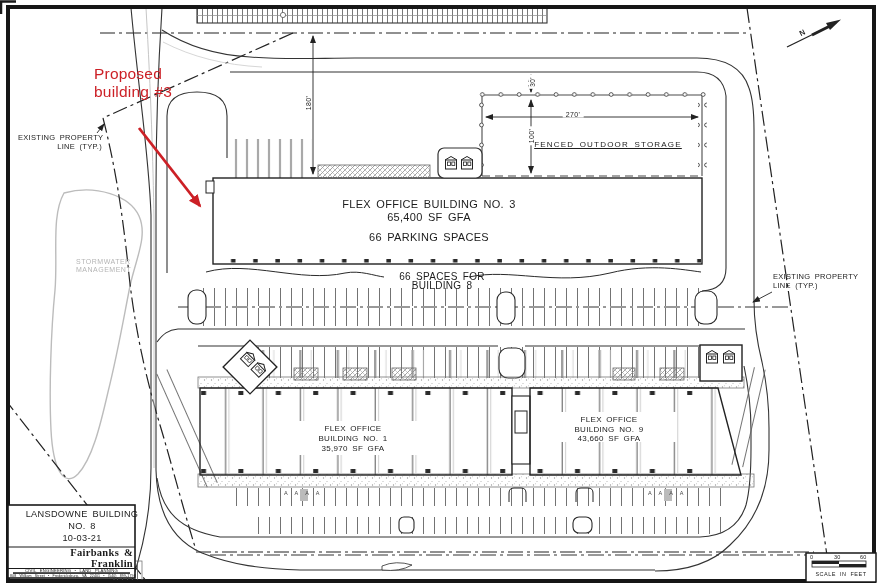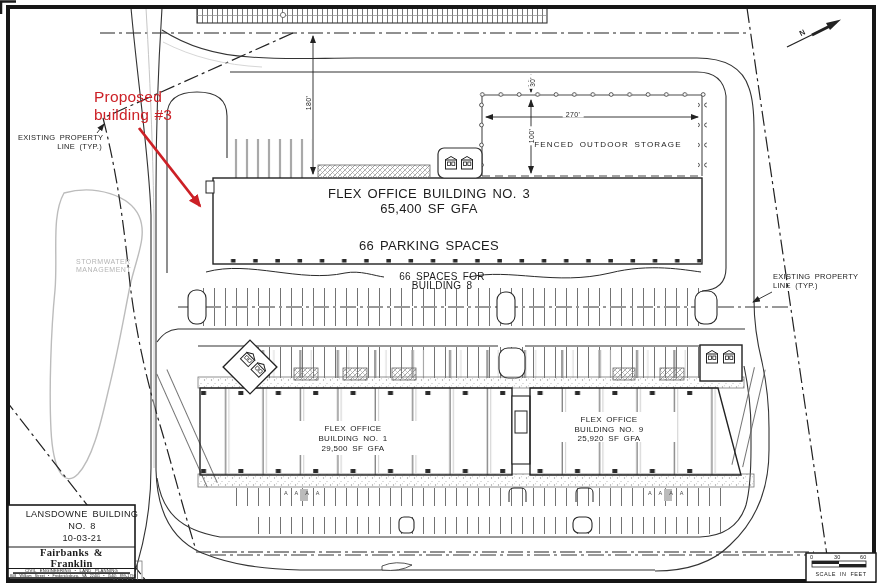--- a/index.html
+++ b/index.html
@@ -6,21 +6,21 @@
   #stage{position:relative;width:882px;height:588px;background:#ffffff;overflow:hidden;
          font-family:"Liberation Sans",sans-serif;color:#1c1c1c;}
   #plan-svg{position:absolute;left:0;top:0;}
   .lbl{position:absolute;white-space:nowrap;letter-spacing:.3px;word-spacing:2px;line-height:1.18;}
   .c{text-align:center;}
   .r{text-align:right;}
   .dim{position:absolute;font-size:7px;background:#fff;padding:0 2px;letter-spacing:.4px;
        transform:translate(-50%,-50%) rotate(-90deg);}
   .dimh{position:absolute;font-size:7px;background:#fff;padding:0 3px;letter-spacing:.4px;
        transform:translate(-50%,-50%);}
-  .red{color:#cc2026;font-size:15.5px;line-height:18px;letter-spacing:.2px;word-spacing:1px;margin-top:23px;}
+  .red{color:#cc2026;font-size:15.5px;line-height:18px;letter-spacing:.2px;word-spacing:1px;}
   .tiny{font-size:5.5px;letter-spacing:.2px;}
   .gray{color:#b5b5b5;}
   .serif{font-family:"Liberation Serif",serif;font-weight:bold;}
 </style>
 </head>
 <body>
 
 <div id="stage">
 
 <svg id="plan-svg" width="882" height="588" viewBox="0 0 882 588">
@@ -268,61 +268,61 @@
 <div class="lbl" style="left:773px;top:273px;font-size:7.5px;">
   <div>EXISTING PROPERTY</div>
   <div>LINE (TYP.)</div>
 </div>
 
 <div class="lbl gray" style="left:76px;top:258px;font-size:7px;letter-spacing:.5px;">
   <div>STORMWATER</div>
   <div>MANAGEMENT</div>
 </div>
 
-<div class="lbl c" style="left:508px;top:140px;width:200px;font-size:8px;letter-spacing:1.2px;">FENCED OUTDOOR STORAGE</div>
-
-<div class="lbl c" style="left:319px;top:186px;width:220px;font-size:13px;">
+<div class="lbl c" style="left:508px;top:140px;width:200px;font-size:8px;letter-spacing:1.2px;text-decoration:underline;">FENCED OUTDOOR STORAGE</div>
+
+<div class="lbl c" style="left:319px;top:198px;width:220px;font-size:11px;">
   <div>FLEX OFFICE BUILDING NO. 3</div>
   <div>65,400 SF GFA</div>
-  <div style="margin-top:21px;">66 PARKING SPACES</div>
+  <div style="margin-top:7px;">66 PARKING SPACES</div>
 </div>
 
 <div class="lbl c" style="left:372px;top:272px;width:140px;font-size:10px;line-height:9px;">
   <div>66 SPACES FOR</div>
   <div>BUILDING 8</div>
 </div>
 
 <div class="lbl c" style="left:288px;top:424px;width:130px;font-size:8px;line-height:10px;">
   <div>FLEX OFFICE</div>
   <div>BUILDING NO. 1</div>
-  <div>29,500 SF GFA</div>
+  <div>35,970 SF GFA</div>
 </div>
 
 <div class="lbl c" style="left:544px;top:415px;width:130px;font-size:8px;line-height:9.5px;">
   <div>FLEX OFFICE</div>
   <div>BUILDING NO. 9</div>
-  <div>25,920 SF GFA</div>
+  <div>43,660 SF GFA</div>
 </div>
 
 <div class="lbl tiny" style="left:284px;top:490px;letter-spacing:2px;color:#444;">A A A A</div>
 <div class="lbl tiny" style="left:648px;top:490px;letter-spacing:2px;color:#444;">A A A A</div>
 
 <div class="dim" style="left:308px;top:103px;">180'</div>
 <div class="dim" style="left:532px;top:82px;font-size:6.5px;">30'</div>
 <div class="dim" style="left:531px;top:136px;">100'</div>
 <div class="dimh" style="left:573px;top:114px;">270'</div>
 
 <div class="lbl" style="left:800px;top:29px;font-size:7.5px;font-weight:bold;transform:rotate(-27deg);">N</div>
 
 <div class="lbl c" style="left:10px;top:508px;width:144px;font-size:9.2px;line-height:12px;">
   <div>LANSDOWNE BUILDING</div>
   <div>NO. 8</div>
   <div>10-03-21</div>
 </div>
-<div class="lbl c serif" style="left:10px;top:548px;width:123px;font-size:10.5px;line-height:10.5px;">
+<div class="lbl c serif" style="left:10px;top:548px;width:123px;font-size:10.5px;line-height:10.5px;text-align:right;">
   <div>Fairbanks &amp;</div>
   <div>Franklin</div>
 </div>
 <div class="lbl c" style="left:10px;top:569px;width:123px;font-size:4.2px;letter-spacing:.2px;">CIVIL ENGINEERING • LAND PLANNING</div>
 <div class="lbl c" style="left:10px;top:574px;width:123px;font-size:3.6px;letter-spacing:.1px;">808 William Street • Fredericksburg, VA 22401 • (540) 899-1798</div>
 
 <div class="lbl" style="left:810px;top:554px;font-size:5.5px;">0</div>
 <div class="lbl" style="left:834px;top:554px;font-size:5.5px;">30</div>
 <div class="lbl" style="left:860px;top:554px;font-size:5.5px;">60</div>
 <div class="lbl c" style="left:806px;top:571px;width:70px;font-size:5.5px;letter-spacing:.5px;">SCALE IN FEET</div>

